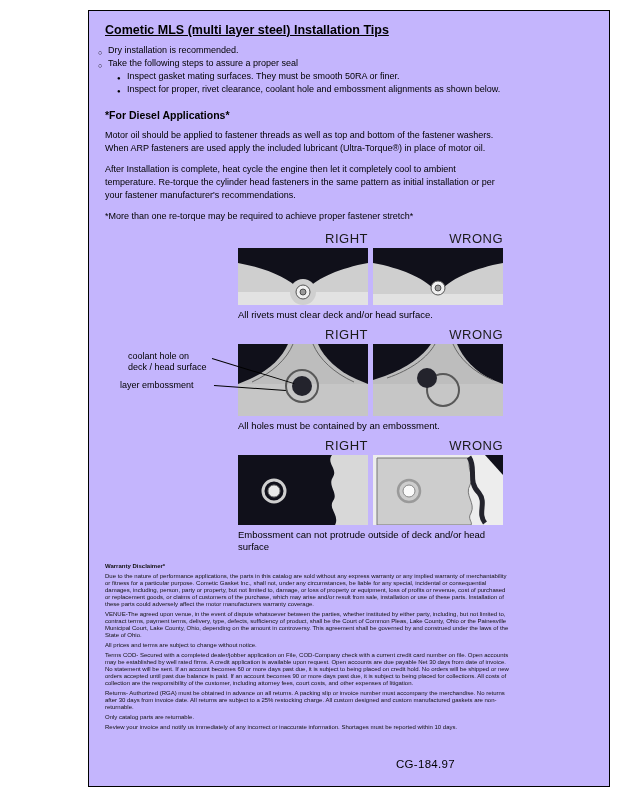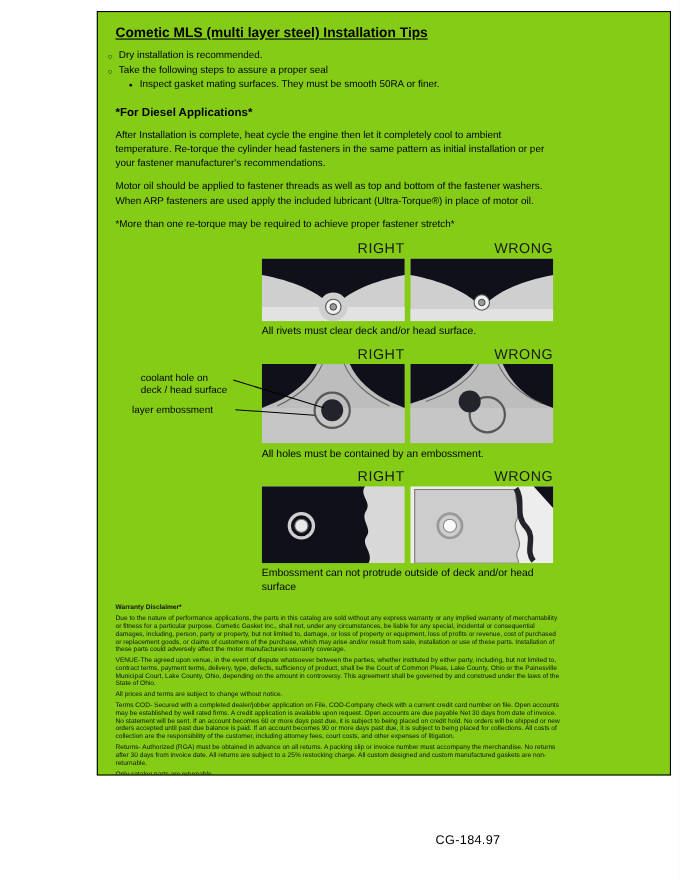--- a/index.html
+++ b/index.html
@@ -1,19 +1,19 @@
 <!DOCTYPE html>
 <html><head>
 <meta charset="utf-8">
 <style>
   * { margin:0; padding:0; box-sizing:border-box; }
   html,body { width:618px; height:800px; }
   body { background:#fff; font-family:"Liberation Sans", sans-serif; color:#000; }
   .sheet { position:relative; width:618px; height:800px; background:#fff; overflow:hidden; }
-  .box { position:absolute; left:88px; top:10px; width:522px; height:695px; border:1px solid #000; padding:12px 14px 0 16px; overflow:hidden; background:#84cc16; }
+  .box { position:absolute; left:88px; top:10px; width:522px; height:777px; border:1px solid #000; padding:12px 14px 0 16px; overflow:hidden; background:#c4b5fd; }
   .title { font-size:12.5px; font-weight:bold; text-decoration:underline; margin-bottom:7px; }
   ul.tips { list-style:none; font-size:9px; line-height:13px; margin-left:-7px; }
   ul.tips > li { padding-left:10px; position:relative; }
   ul.tips > li::before { content:"○"; position:absolute; left:0; top:2px; font-size:7px; }
   ul.subtips { list-style:none; margin-left:9px; }
   ul.subtips > li { padding-left:10px; position:relative; }
   ul.subtips > li::before { content:"●"; position:absolute; left:0; top:2px; font-size:6px; }
   .diesel-heading { font-size:10.5px; font-weight:bold; margin-top:13px; }
   .para { font-size:9px; line-height:13px; width:402px; margin-top:8px; }
   .diagrams { margin-top:8px; margin-left:133px; width:300px; }
@@ -43,27 +43,28 @@
   <div class="box">
 
     <div class="title">Cometic MLS (multi layer steel) Installation Tips</div>
 
     <ul class="tips">
       <li><span>Dry installation is recommended.</span></li>
       <li>
         <span>Take the following steps to assure a proper seal</span>
         <ul class="subtips">
           <li><span>Inspect gasket mating surfaces.  They must be smooth 50RA or finer.</span></li>
+          <li><span>Inspect for proper, rivet clearance, coolant hole and embossment alignments as shown below.</span></li>
         </ul>
       </li>
     </ul>
 
     <div class="diesel-heading">*For Diesel Applications*</div>
+    <div class="para">Motor oil should be applied to fastener threads as well as top and bottom of the fastener washers. When ARP fasteners are used apply the included lubricant (Ultra-Torque®) in place of motor oil.</div>
     <div class="para">After Installation is complete, heat cycle the engine then let it completely cool to ambient temperature. Re-torque the cylinder head fasteners in the same pattern as initial installation or per your fastener manufacturer's recommendations.</div>
-    <div class="para">Motor oil should be applied to fastener threads as well as top and bottom of the fastener washers. When ARP fasteners are used apply the included lubricant (Ultra-Torque®) in place of motor oil.</div>
     <div class="para">*More than one re-torque may be required to achieve proper fastener stretch*</div>
 
     <div class="diagrams">
 
       <div class="drow">
         <div class="dlabels">
           <div class="dlabel">RIGHT</div>
           <div class="dlabel">WRONG</div>
         </div>
         <div class="dpanels">

